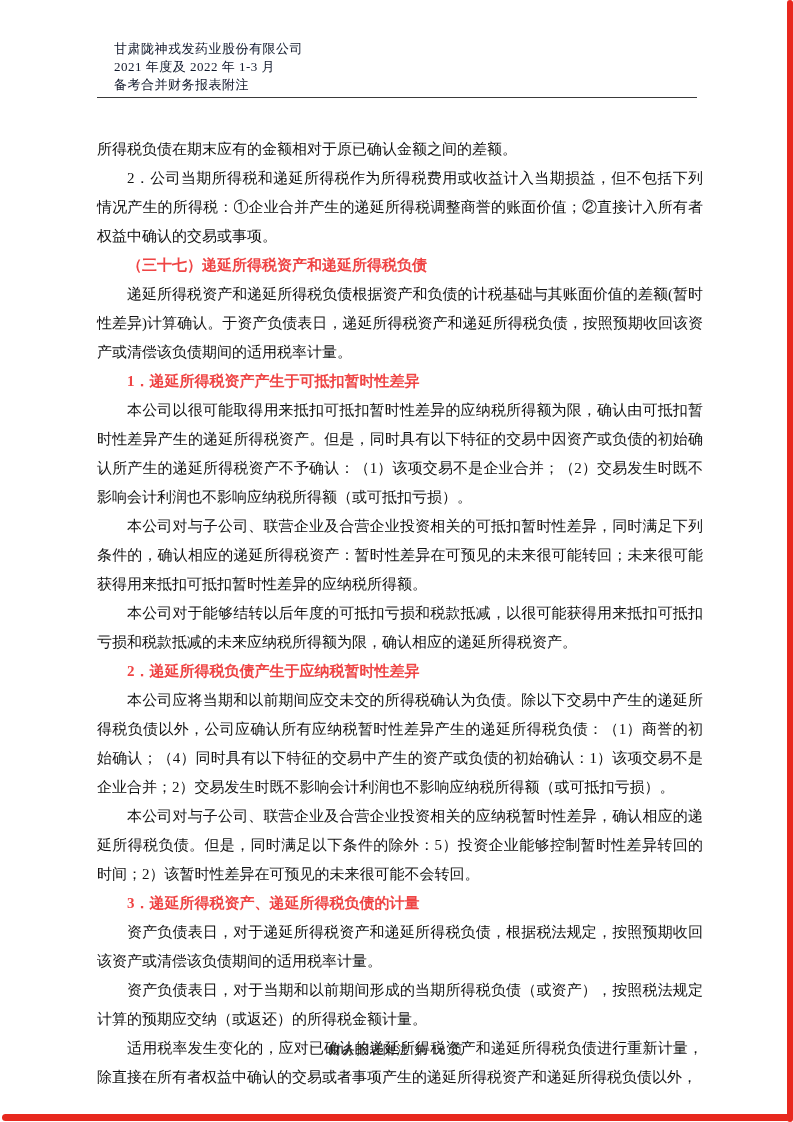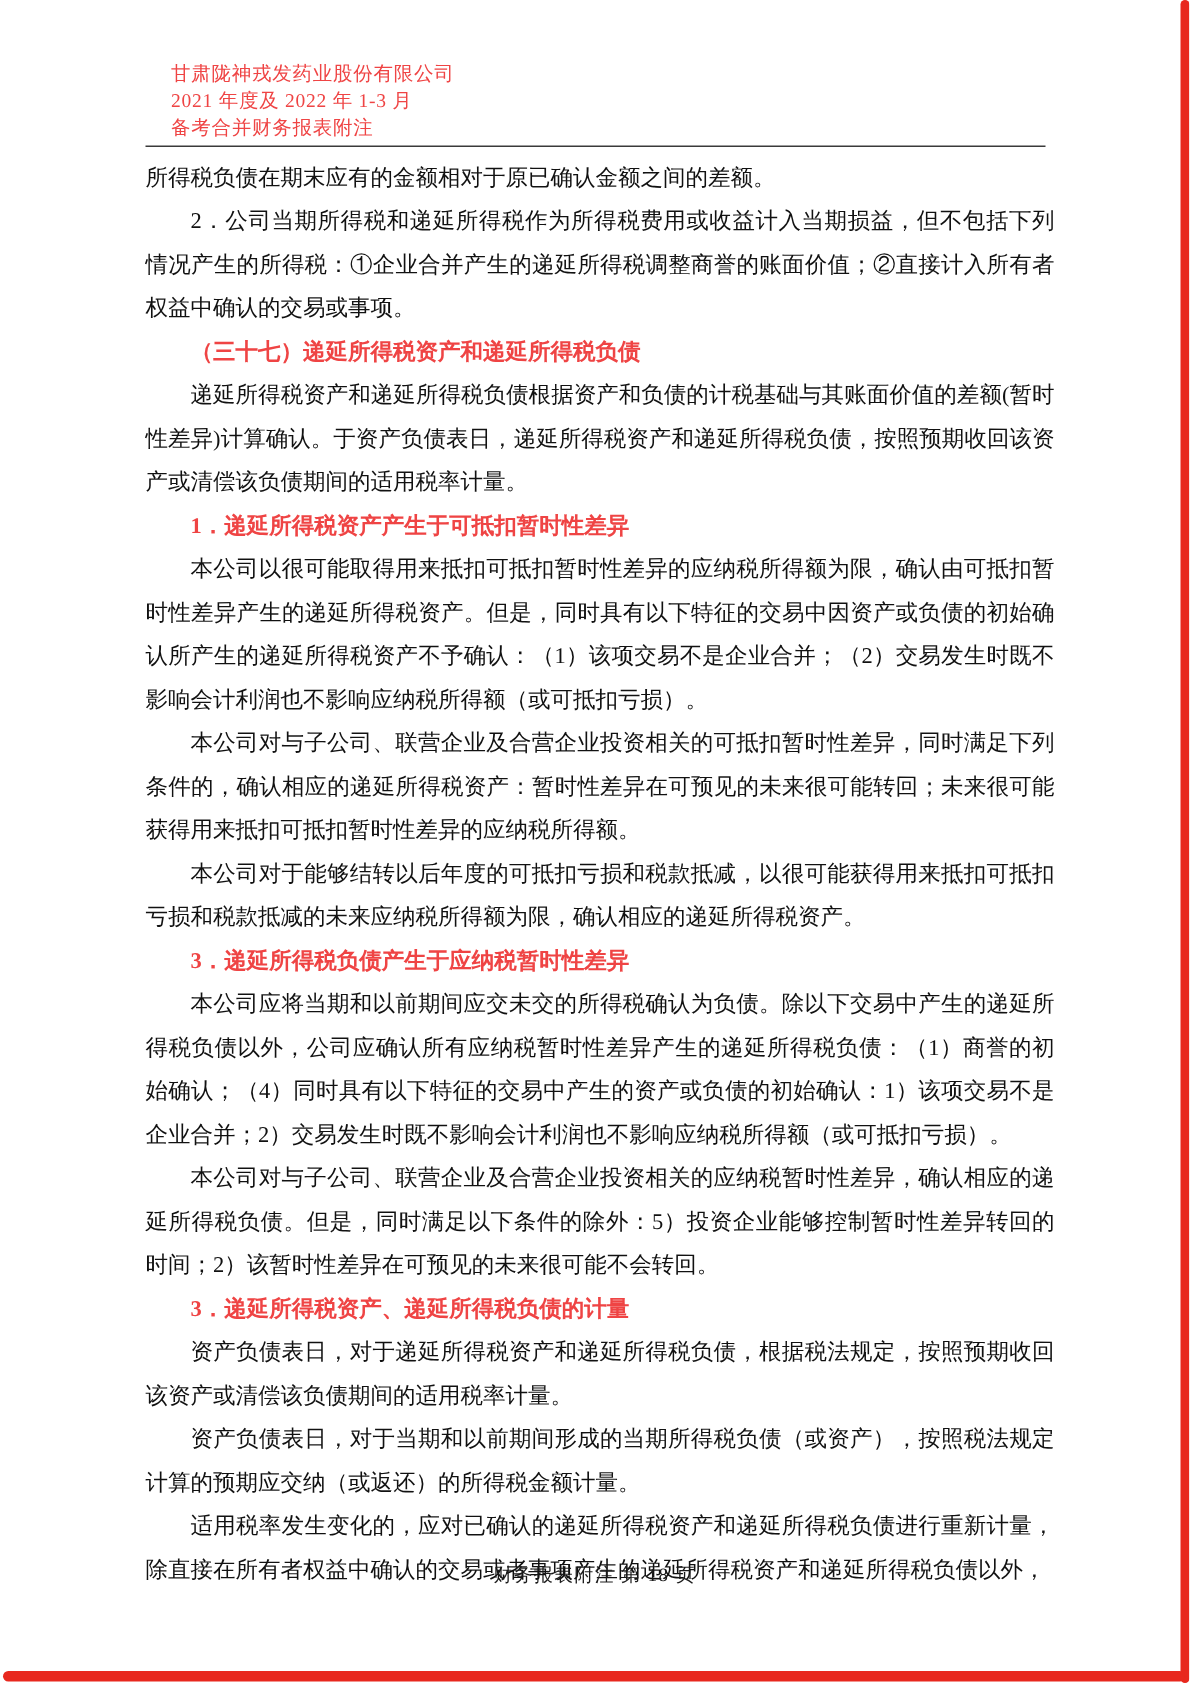--- a/index.html
+++ b/index.html
@@ -11,21 +11,21 @@
     height: 1122px;
     background: #ffffff;
     overflow: hidden;
   }
   .header {
     position: absolute;
     left: 114px;
     top: 40px;
     font-size: 13px;
     line-height: 18px;
-    color: #ef4444;
+    color: #0f172a;
     letter-spacing: 0.5px;
   }
   .header-rule {
     position: absolute;
     left: 97px;
     top: 97px;
     width: 600px;
     height: 0;
     border-top: 1.6px solid #3a3a3a;
   }
@@ -34,21 +34,21 @@
     left: 97px;
     top: 105px;
     width: 606px;
     font-size: 15px;
     line-height: 29px;
     text-align: justify;
     text-justify: inter-ideograph;
     color: #111;
   }
   .para { text-indent: 2em; }
-  .para.no-indent { text-indent: 0; }
+  .para.no-indent { text-indent: 0; margin-top: 30px; }
   .heading {
     font-weight: bold;
     text-indent: 2em;
     color: #ef4444;
   }
   .footer {
     position: absolute;
     left: 0;
     top: 1042px;
     width: 793px;
@@ -89,21 +89,21 @@
 
   <div class="content">
     <p class="para no-indent">所得税负债在期末应有的金额相对于原已确认金额之间的差额。</p>
     <p class="para">2．公司当期所得税和递延所得税作为所得税费用或收益计入当期损益，但不包括下列情况产生的所得税：①企业合并产生的递延所得税调整商誉的账面价值；②直接计入所有者权益中确认的交易或事项。</p>
     <p class="heading">（三十七）递延所得税资产和递延所得税负债</p>
     <p class="para">递延所得税资产和递延所得税负债根据资产和负债的计税基础与其账面价值的差额(暂时性差异)计算确认。于资产负债表日，递延所得税资产和递延所得税负债，按照预期收回该资产或清偿该负债期间的适用税率计量。</p>
     <p class="heading">1．递延所得税资产产生于可抵扣暂时性差异</p>
     <p class="para">本公司以很可能取得用来抵扣可抵扣暂时性差异的应纳税所得额为限，确认由可抵扣暂时性差异产生的递延所得税资产。但是，同时具有以下特征的交易中因资产或负债的初始确认所产生的递延所得税资产不予确认：（1）该项交易不是企业合并；（2）交易发生时既不影响会计利润也不影响应纳税所得额（或可抵扣亏损）。</p>
     <p class="para">本公司对与子公司、联营企业及合营企业投资相关的可抵扣暂时性差异，同时满足下列条件的，确认相应的递延所得税资产：暂时性差异在可预见的未来很可能转回；未来很可能获得用来抵扣可抵扣暂时性差异的应纳税所得额。</p>
     <p class="para">本公司对于能够结转以后年度的可抵扣亏损和税款抵减，以很可能获得用来抵扣可抵扣亏损和税款抵减的未来应纳税所得额为限，确认相应的递延所得税资产。</p>
-    <p class="heading">3．递延所得税负债产生于应纳税暂时性差异</p>
+    <p class="heading">2．递延所得税负债产生于应纳税暂时性差异</p>
     <p class="para">本公司应将当期和以前期间应交未交的所得税确认为负债。除以下交易中产生的递延所得税负债以外，公司应确认所有应纳税暂时性差异产生的递延所得税负债：（1）商誉的初始确认；（4）同时具有以下特征的交易中产生的资产或负债的初始确认：1）该项交易不是企业合并；2）交易发生时既不影响会计利润也不影响应纳税所得额（或可抵扣亏损）。</p>
     <p class="para">本公司对与子公司、联营企业及合营企业投资相关的应纳税暂时性差异，确认相应的递延所得税负债。但是，同时满足以下条件的除外：5）投资企业能够控制暂时性差异转回的时间；2）该暂时性差异在可预见的未来很可能不会转回。</p>
     <p class="heading">3．递延所得税资产、递延所得税负债的计量</p>
     <p class="para">资产负债表日，对于递延所得税资产和递延所得税负债，根据税法规定，按照预期收回该资产或清偿该负债期间的适用税率计量。</p>
     <p class="para">资产负债表日，对于当期和以前期间形成的当期所得税负债（或资产），按照税法规定计算的预期应交纳（或返还）的所得税金额计量。</p>
     <p class="para">适用税率发生变化的，应对已确认的递延所得税资产和递延所得税负债进行重新计量，除直接在所有者权益中确认的交易或者事项产生的递延所得税资产和递延所得税负债以外，</p>
   </div>
 
   <div class="footer">
     <span>财务报表附注 第 18 页</span>

